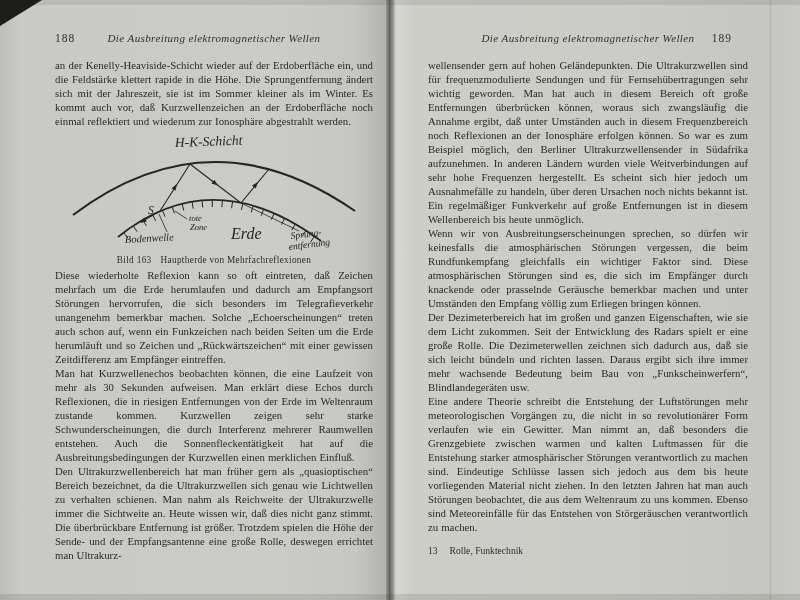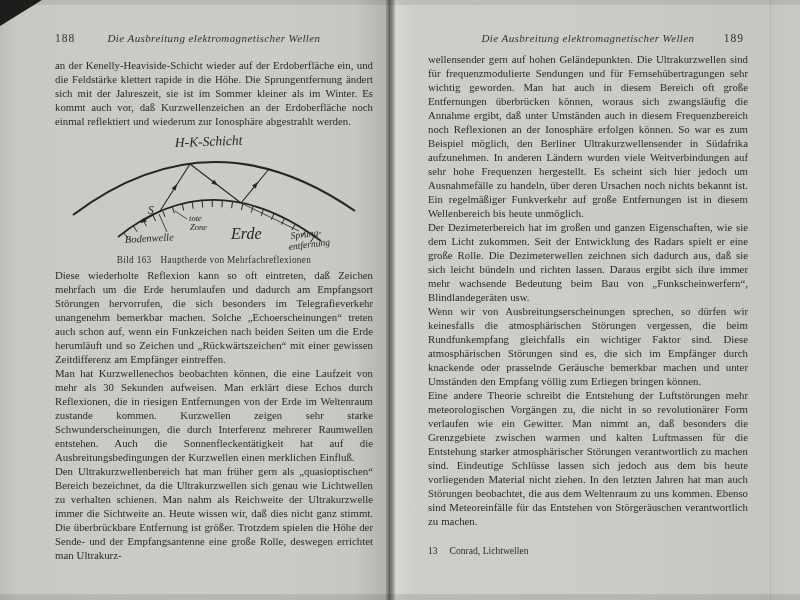--- a/index.html
+++ b/index.html
@@ -20,25 +20,25 @@
   .corner{position:absolute;top:0;left:0;width:0;height:0;
     border-top:26px solid #1d1d1b;border-right:42px solid transparent;}
   
   .col{position:absolute;top:32px;}
   .col-left{left:55px;width:318px;}
   .col-right{left:428px;width:320px;}
   .hdr{position:relative;height:15px;font-style:italic;font-size:11px;letter-spacing:.4px;
        color:#32322c;text-align:center;}
   .hdr .pgnum{position:absolute;top:0;font-style:normal;font-size:11.5px;letter-spacing:1px;}
   .hdr-left .pgnum{left:0;}
-  .hdr-right .pgnum{right:4px;}
+  .hdr-right .pgnum{right:16px;}
   .body-text{margin:0;font-size:10.8px;line-height:14px;text-align:justify;
              hyphens:auto;-webkit-hyphens:auto;word-spacing:.3px;}
   .col-left .body-text:first-of-type{margin-top:11px;}
-  .col-right .body-text:first-of-type{margin-top:5px;}
+  .col-right .body-text:first-of-type{margin-top:11px;}
   
   .figure{width:302px;margin:5px auto 3px auto;text-align:center;}
   .figure svg{display:block;}
   .fig-caption{font-size:9.3px;letter-spacing:.3px;margin-top:2px;color:#2e2e29;
                text-align:center;white-space:nowrap;}
   .fig-caption .cap-label{margin-right:9px;text-align:right;}
   .fig-label{font-style:italic;fill:#26261f;}
   .footer{position:absolute;left:428px;top:545px;font-size:9.6px;color:#2e2e29;}
   .footer .fnum{margin-right:12px;text-align:right;}
   svg line, svg path.stroke{stroke:#26261f;fill:none;}
@@ -133,22 +133,22 @@
     <p class="body-text">Den Ultrakurzwellenbereich hat man früher gern als „quasioptischen“ Bereich bezeichnet, da die Ultrakurzwellen sich genau wie Lichtwellen zu verhalten schienen. Man nahm als Reichweite der Ultrakurzwelle immer die Sichtweite an. Heute wissen wir, daß dies nicht ganz stimmt. Die überbrückbare Entfernung ist größer. Trotzdem spielen die Höhe der Sende- und der Empfangsantenne eine große Rolle, deswegen errichtet man Ultrakurz-</p>
   </div>
 
   <div class="col col-right">
     <div class="hdr hdr-right">
       <span>Die Ausbreitung elektromagnetischer Wellen</span>
       <span class="pgnum">189</span>
     </div>
 
     <p class="body-text">wellensender gern auf hohen Geländepunkten. Die Ultrakurzwellen sind für frequenzmodulierte Sendungen und für Fernsehübertragungen sehr wichtig geworden. Man hat auch in diesem Bereich oft große Entfernungen überbrücken können, woraus sich zwangsläufig die Annahme ergibt, daß unter Umständen auch in diesem Frequenzbereich noch Reflexionen an der Ionosphäre erfolgen können. So war es zum Beispiel möglich, den Berliner Ultrakurzwellensender in Südafrika aufzunehmen. In anderen Ländern wurden viele Weitverbindungen auf sehr hohe Frequenzen hergestellt. Es scheint sich hier jedoch um Ausnahmefälle zu handeln, über deren Ursachen noch nichts bekannt ist. Ein regelmäßiger Funkverkehr auf große Entfernungen ist in diesem Wellenbereich bis heute unmöglich.</p>
+    <p class="body-text">Wenn wir von Ausbreitungserscheinungen sprechen, so dürfen wir keinesfalls die atmosphärischen Störungen vergessen, die beim Rundfunkempfang gleichfalls ein wichtiger Faktor sind. Diese atmosphärischen Störungen sind es, die sich im Empfänger durch knackende oder prasselnde Geräusche bemerkbar machen und unter Umständen den Empfang völlig zum Erliegen bringen können.</p>
     <p class="body-text">Der Dezimeterbereich hat im großen und ganzen Eigenschaften, wie sie dem Licht zukommen. Seit der Entwicklung des Radars spielt er eine große Rolle. Die Dezimeterwellen zeichnen sich dadurch aus, daß sie sich leicht bündeln und richten lassen. Daraus ergibt sich ihre immer mehr wachsende Bedeutung beim Bau von „Funkscheinwerfern“, Blindlandegeräten usw.</p>
-    <p class="body-text">Wenn wir von Ausbreitungserscheinungen sprechen, so dürfen wir keinesfalls die atmosphärischen Störungen vergessen, die beim Rundfunkempfang gleichfalls ein wichtiger Faktor sind. Diese atmosphärischen Störungen sind es, die sich im Empfänger durch knackende oder prasselnde Geräusche bemerkbar machen und unter Umständen den Empfang völlig zum Erliegen bringen können.</p>
     <p class="body-text">Eine andere Theorie schreibt die Entstehung der Luftstörungen mehr meteorologischen Vorgängen zu, die nicht in so revolutionärer Form verlaufen wie ein Gewitter. Man nimmt an, daß besonders die Grenzgebiete zwischen warmen und kalten Luftmassen für die Entstehung starker atmosphärischer Störungen verantwortlich zu machen sind. Eindeutige Schlüsse lassen sich jedoch aus dem bis heute vorliegenden Material nicht ziehen. In den letzten Jahren hat man auch Störungen beobachtet, die aus dem Weltenraum zu uns kommen. Ebenso sind Meteoreinfälle für das Entstehen von Störgeräuschen verantwortlich zu machen.</p>
   </div>
 
   <div class="footer">
-    <span class="fnum">13</span><span>Conrad, Lichtwellen</span>
+    <span class="fnum">13</span><span>Rolle, Funktechnik</span>
   </div>
 
 </div>
 
 </body></html>

